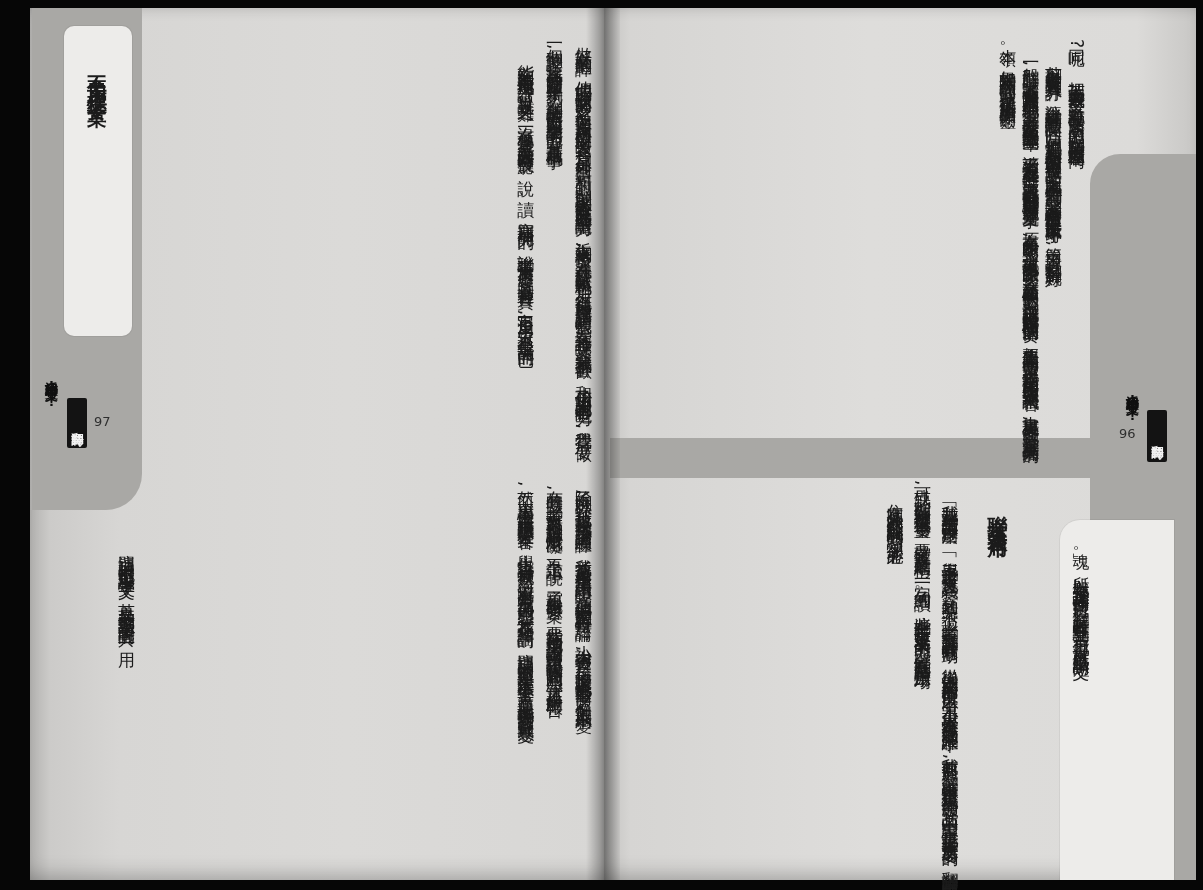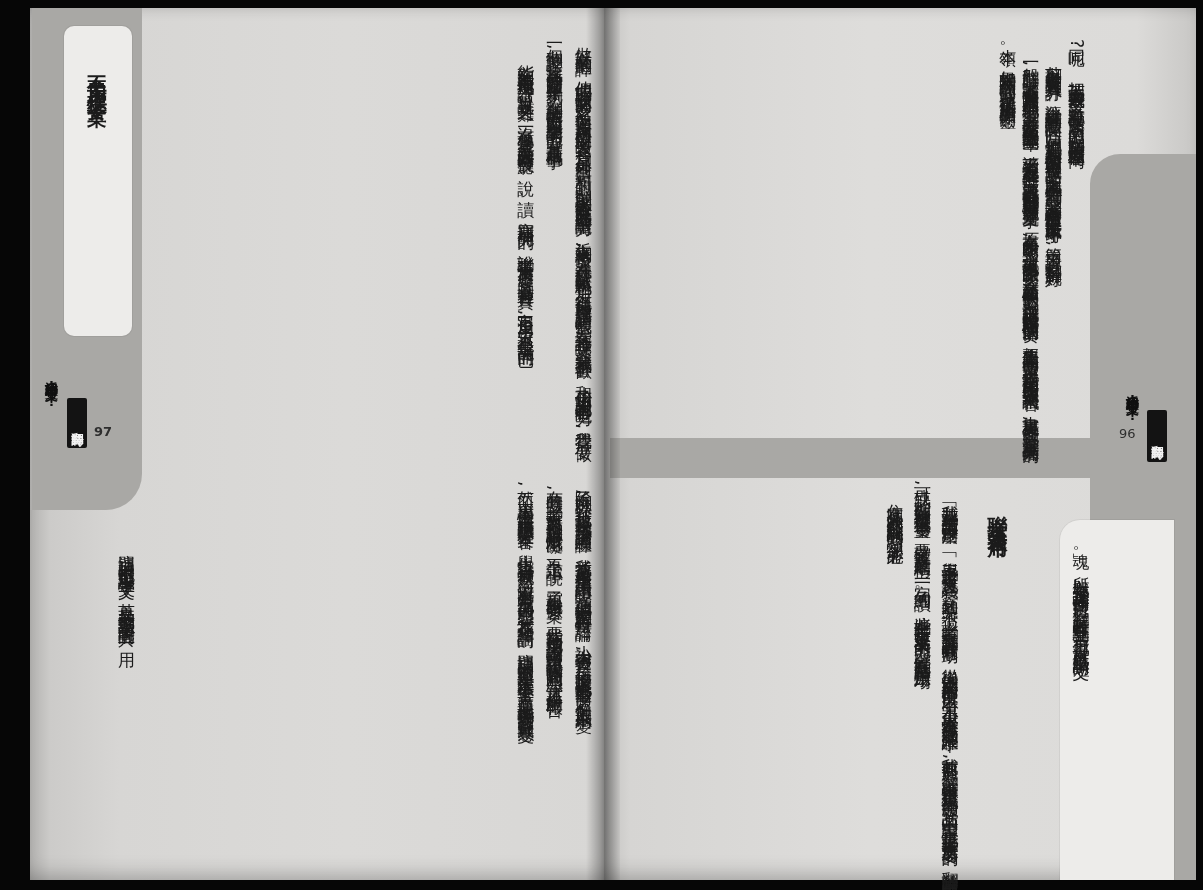--- a/index.html
+++ b/index.html
@@ -39,21 +39,21 @@
   #rt-callout .vtext{height:100%;font-size:17px;line-height:1.5;letter-spacing:2px;}
   
   .tab-series{position:absolute;font-size:13px;font-weight:bold;letter-spacing:1px;
     text-orientation:upright;color:#101010;}
   .tab-chapter{position:absolute;width:20px;height:50px;background:#131313;color:#f3f3f3;
     display:flex;align-items:center;justify-content:center;border-radius:2px;}
   .tab-chapter span{font-size:12px;font-weight:bold;letter-spacing:1px;}
   .page-num{position:absolute;font-size:13px;color:#2e2e2e;}
   #tab-series-left{left:12px;top:364px;}
   #tab-chapter-left{left:37px;top:390px;}
-  #page-num-left{left:64px;top:416px;font-weight:bold;}
+  #page-num-left{left:64px;top:406px;}
   #tab-series-right{left:519px;top:378px;}
   #tab-chapter-right{left:543px;top:402px;height:52px;}
   #page-num-right{left:484px;top:418px;margin-left:31px;}
 </style>
 </head>
 <body>
 
 <div id="stage">
 
   <div class="page" id="page-left">

